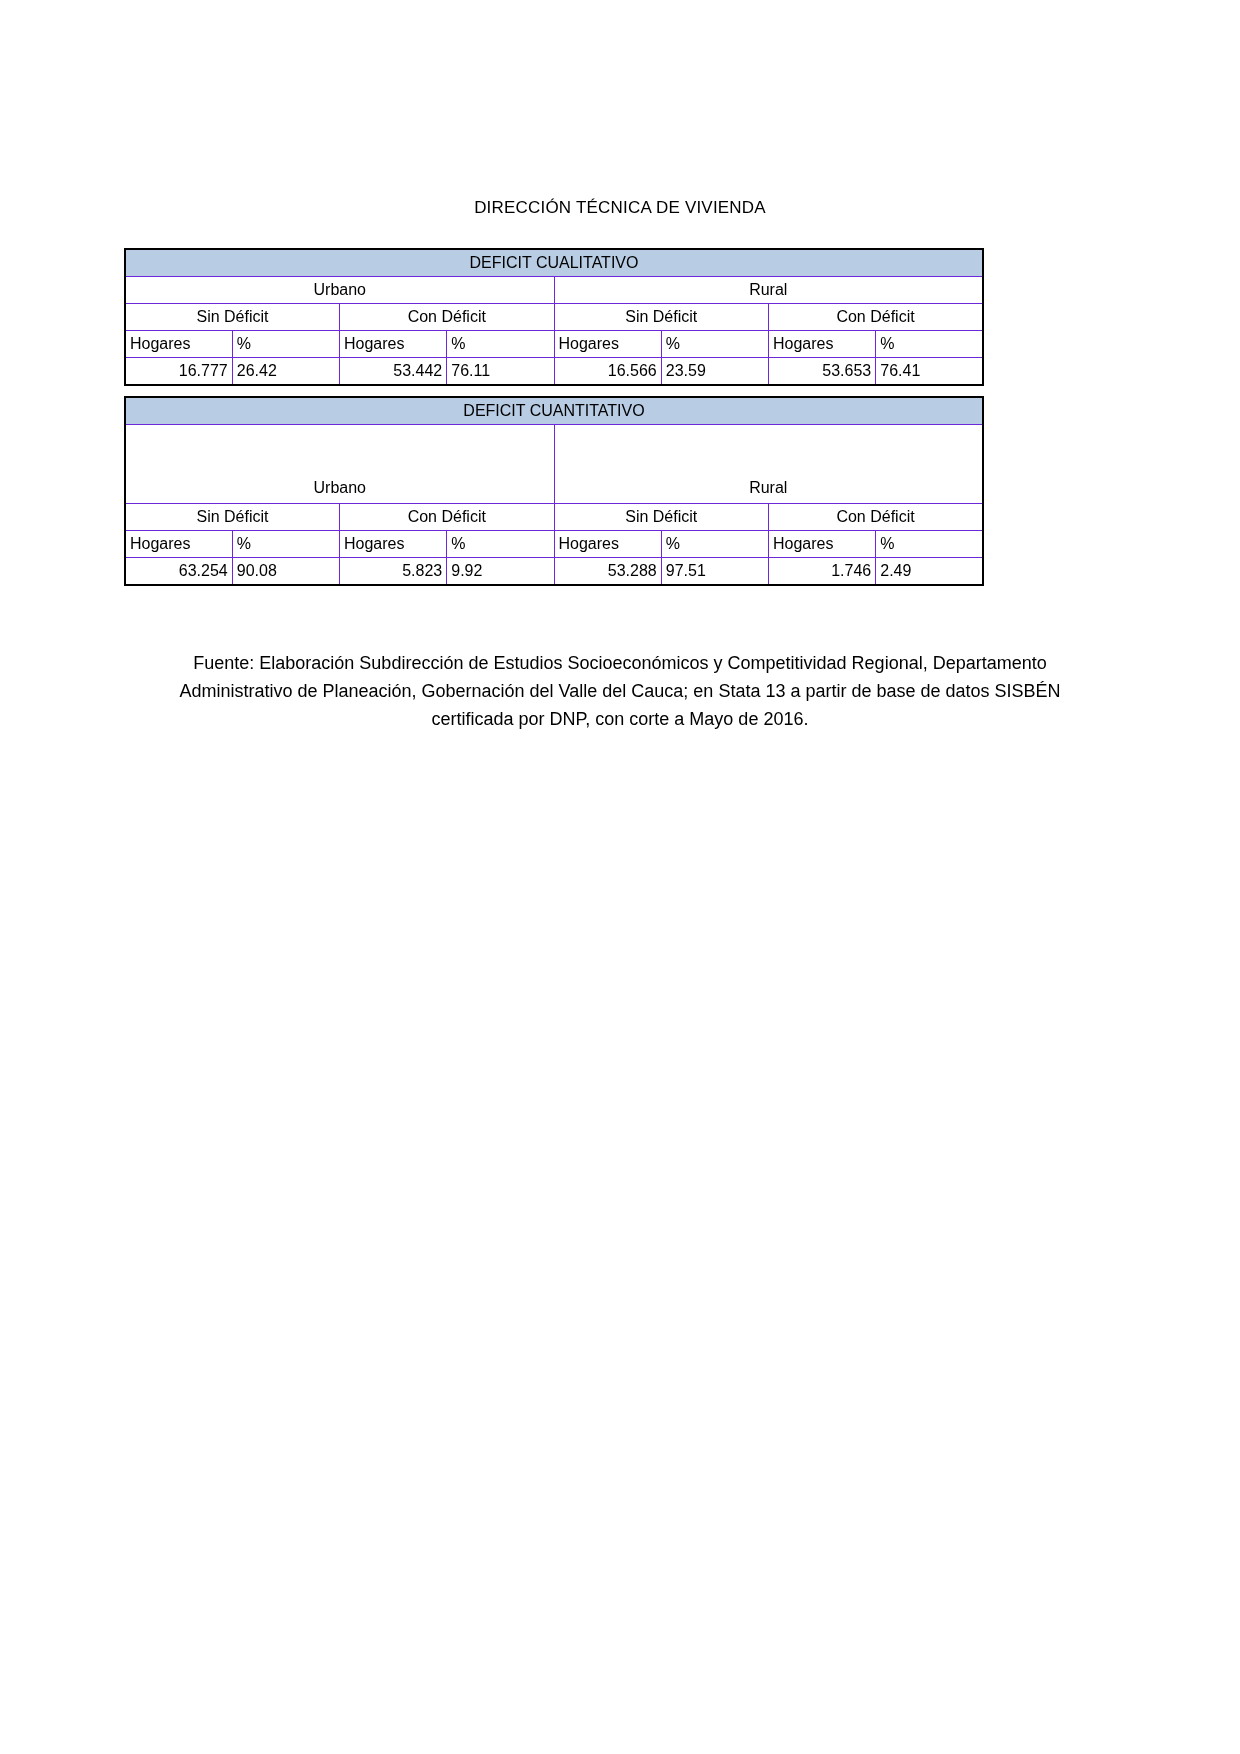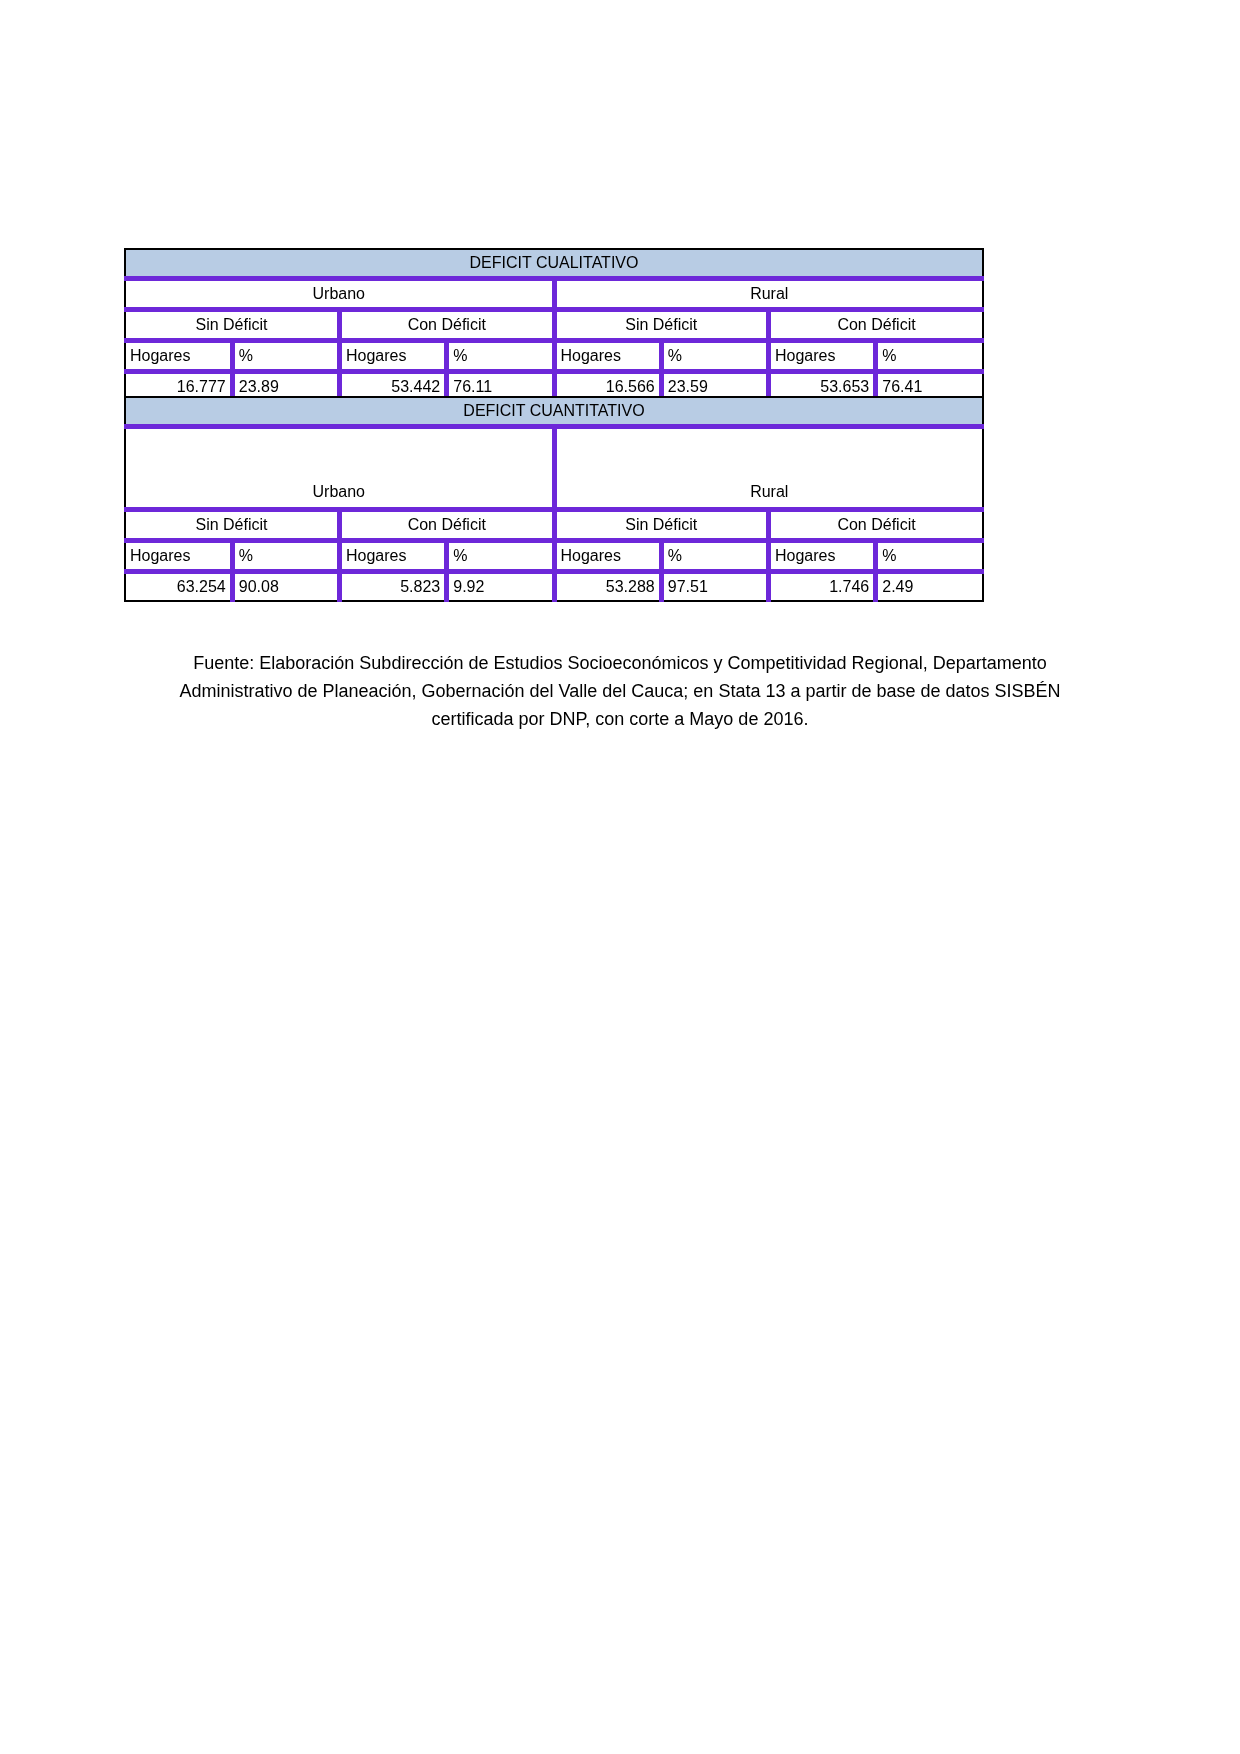--- a/index.html
+++ b/index.html
@@ -38,21 +38,21 @@
   #table-cualitativo { top: 248px; }
   #table-cuantitativo { top: 396px; }
 
   table.grid {
     border-collapse: collapse;
     width: 860px;
     table-layout: fixed;
     border: 2.5px solid #000;
   }
   table.grid td {
-    border: 5px solid #6d28d9;
+    border: 1px solid #6d28d9;
     font-size: 16px;
     height: 26px;
     padding: 0 4px;
     vertical-align: middle;
     overflow: hidden;
     white-space: nowrap;
   }
   td.title-cell {
     background: #b8cce4;
     text-align: center;
@@ -100,20 +100,21 @@
     text-align: center;
     font-size: 18px;
     line-height: 1.55;
   }
 </style>
 </head>
 <body>
 
 <div class="page">
 
+  <div class="doc-title">DIRECCIÓN TÉCNICA DE VIVIENDA</div>
 
   <div class="tbl-wrap" id="table-cualitativo">
     <table class="grid">
       <tbody>
           <tr>
         <td class="title-cell" colspan="8">DEFICIT CUALITATIVO</td>
       </tr>
       <tr>
         <td class="zone-cell" colspan="4">Urbano</td>
         <td class="zone-cell" colspan="4">Rural</td>
@@ -129,21 +130,21 @@
         <td class="hdr-cell">%</td>
         <td class="hdr-cell">Hogares</td>
         <td class="hdr-cell">%</td>
         <td class="hdr-cell">Hogares</td>
         <td class="hdr-cell">%</td>
         <td class="hdr-cell">Hogares</td>
         <td class="hdr-cell">%</td>
       </tr>
       <tr>
         <td class="num-cell">16.777</td>
-        <td class="pct-cell">23.89</td>
+        <td class="pct-cell">26.42</td>
         <td class="num-cell">53.442</td>
         <td class="pct-cell">76.11</td>
         <td class="num-cell">16.566</td>
         <td class="pct-cell">23.59</td>
         <td class="num-cell">53.653</td>
         <td class="pct-cell">76.41</td>
       </tr>
     </tbody>
       </table>
   </div>

